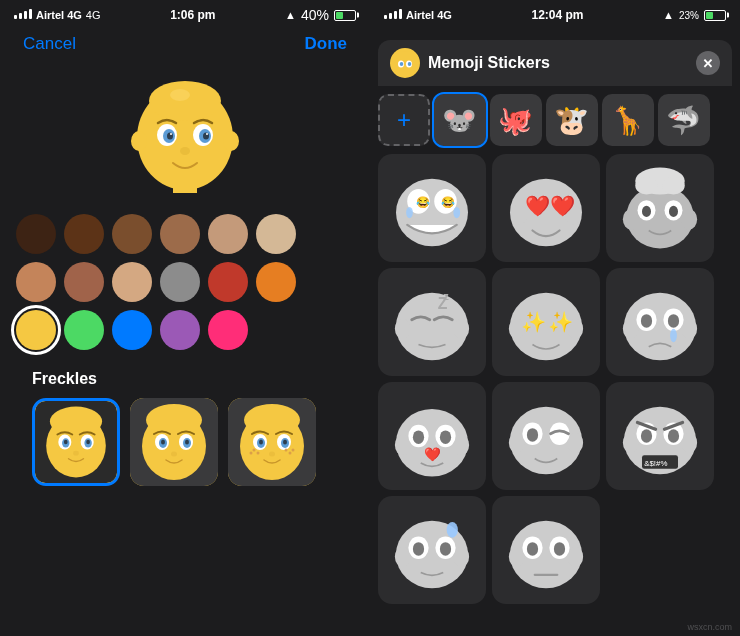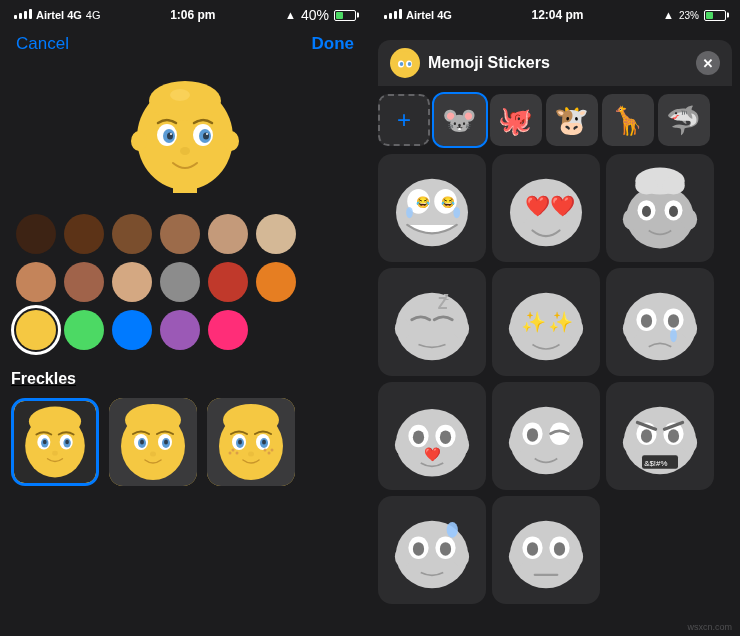--- a/index.html
+++ b/index.html
@@ -43,21 +43,21 @@
       content: ''; position: absolute; right: -4px; top: 50%; transform: translateY(-50%);
       width: 2px; height: 5px; background: #fff; border-radius: 0 1px 1px 0;
     }
     .battery-fill { background: #4cd964; height: 100%; width: 40%; border-radius: 1px; }
     .wifi-icon { color: #fff; font-size: 11px; }
 
     .top-nav {
       display: flex;
       justify-content: space-between;
       align-items: center;
-      padding: 6px 16px;
+      padding: 6px 23px;
     }
     .nav-cancel {
       color: #007aff;
       font-size: 17px;
       cursor: pointer;
     }
     .nav-done {
       color: #007aff;
       font-size: 17px;
       font-weight: 600;
@@ -118,22 +118,21 @@
       height: 40px;
       border-radius: 50%;
       cursor: pointer;
     }
     .color-swatch.selected {
       outline: 3px solid #fff;
       outline-offset: 2px;
     }
 
     .freckles-section {
-      padding: 10px 11px 0;
-      text-decoration: underline;
+      padding: 10px 32px 0;
     }
     .freckles-title {
       color: #fff;
       font-size: 16px;
       font-weight: 600;
       margin-bottom: 10px;
     }
     .freckles-grid {
       display: flex;
       gap: 10px;

